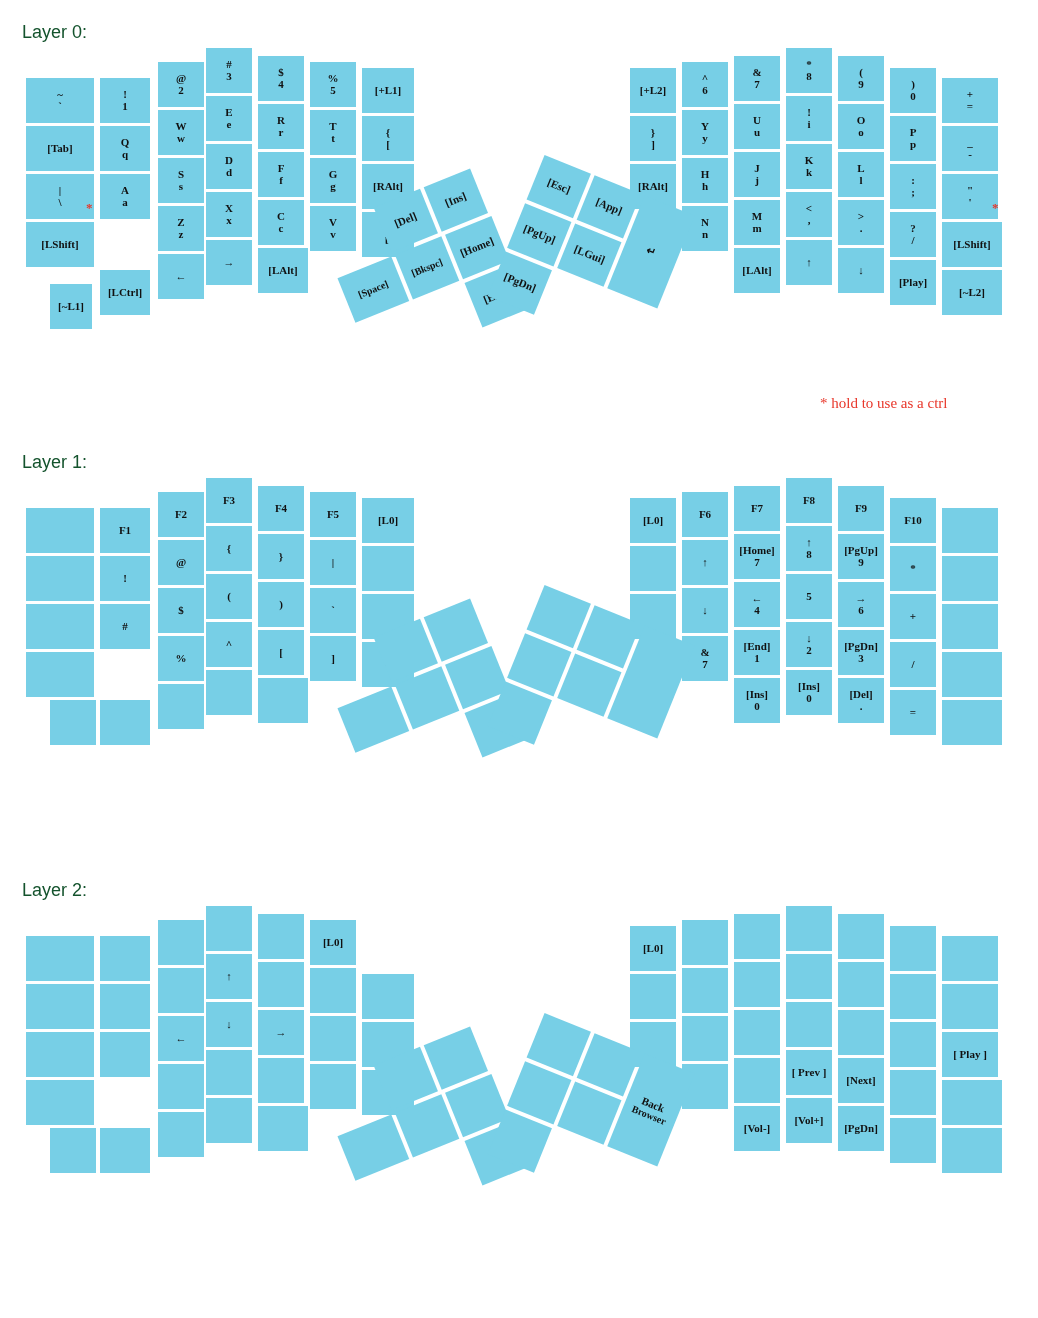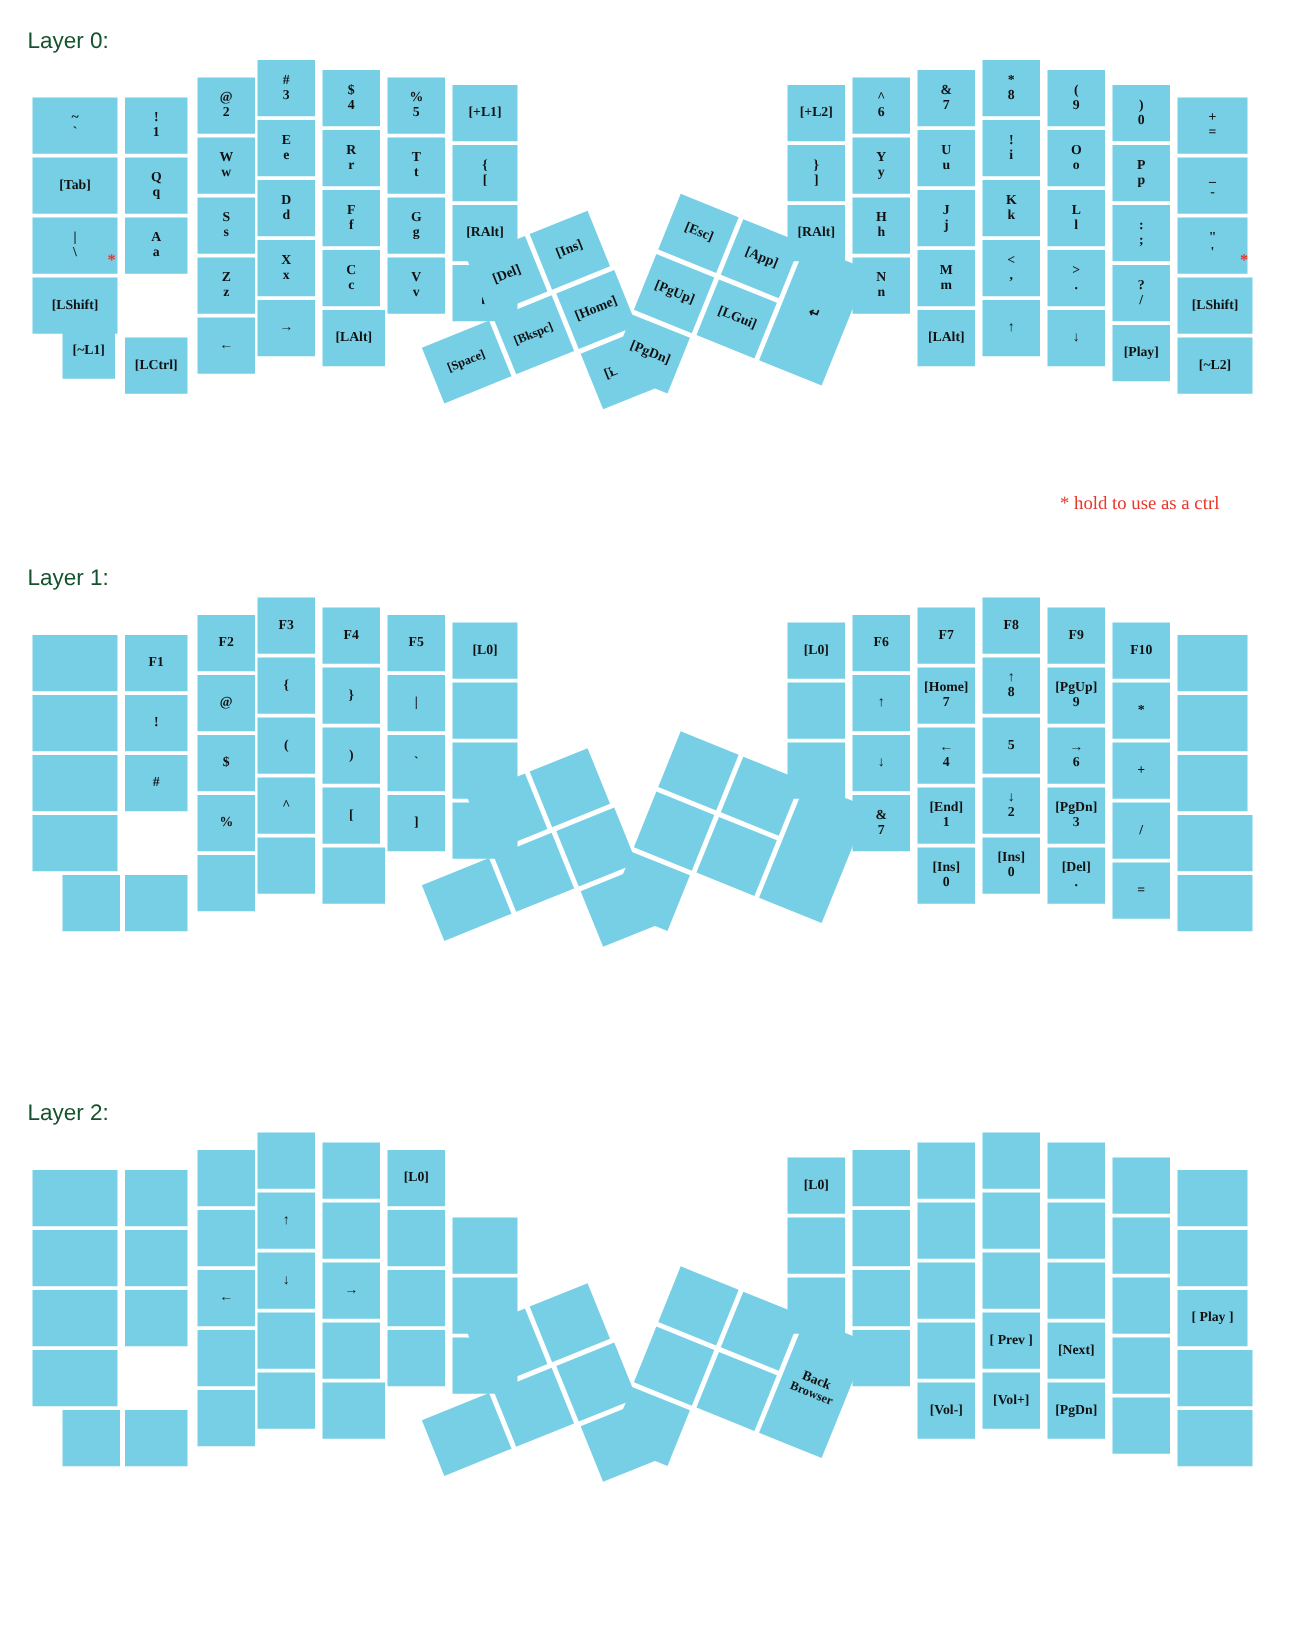--- a/index.html
+++ b/index.html
@@ -14,21 +14,21 @@
   .ast{position:absolute;color:#e8362a;font-size:13px;font-weight:bold;}
   .small{font-size:10px;}
 </style>
 </head>
 <body>
 
 <div class="layer-label" style="left:22px;top:22px;">Layer 0:</div>
 <div class="layer-label" style="left:22px;top:452px;">Layer 1:</div>
 <div class="layer-label" style="left:22px;top:880px;">Layer 2:</div>
 
-<div class="note" style="left:820px;top:395px;margin-left:28px;">* hold to use as a ctrl</div>
+<div class="note" style="left:820px;top:395px;">* hold to use as a ctrl</div>
 
 <div id="boards">
     <div class="key" style="left: 26px; top: 78px; width: 68px; height: 45px;">
       <div>
         <span class="l1">~</span>
         <span class="l2">`</span>
       </div>
     </div>
     <div class="key" style="left: 100px; top: 78px; width: 50px; height: 45px;">
       <div>
@@ -175,21 +175,21 @@
         <span class="l1">V</span>
         <span class="l2">v</span>
       </div>
     </div>
     <div class="key" style="left: 362px; top: 212px; width: 52px; height: 45px;">
       <div>
         <span class="l1">B</span>
         <span class="l2">b</span>
       </div>
     </div>
-    <div class="key" style="left: 50px; top: 258px; width: 42px; height: 45px; align-items: center;">
+    <div class="key" style="left: 50px; top: 284px; width: 42px; height: 45px; align-items: center;">
       <div>
         <span class="l1">[~L1]</span>
       </div>
     </div>
     <div class="key" style="left: 100px; top: 270px; width: 50px; height: 45px;">
       <div>
         <span class="l1 small">[LCtrl]</span>
       </div>
     </div>
     <div class="key" style="left: 158px; top: 254px; width: 46px; height: 45px;">

